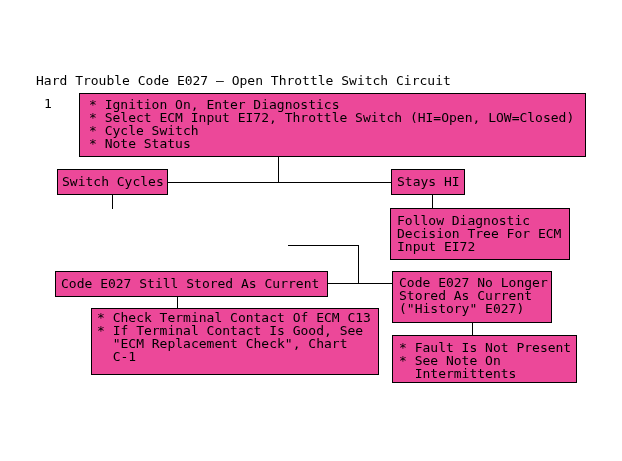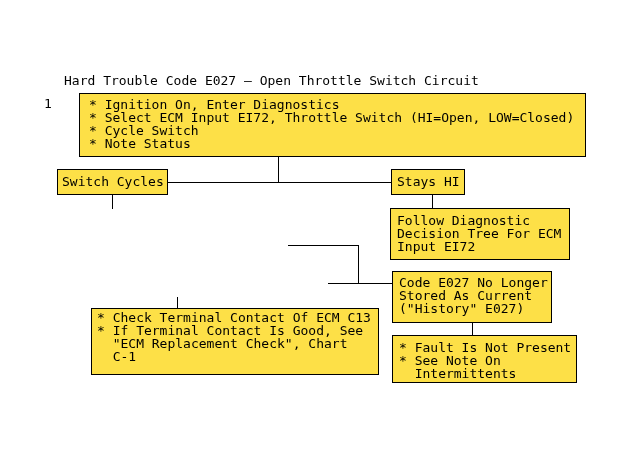--- a/index.html
+++ b/index.html
@@ -10,30 +10,29 @@
     background: #ffffff;
     font-family: "DejaVu Sans Mono", "Liberation Mono", monospace;
     font-size: 13px;
     line-height: 13px;
     color: #000000;
     overflow: hidden;
   }
   .title {
     position: absolute;
     white-space: pre;
-    margin-left: 28px;
   }
   .step-label {
     position: absolute;
     white-space: pre;
   }
   .node {
     position: absolute;
     border: 1px solid #000000;
-    background: #fde047;
+    background: #ec4899;
     box-sizing: border-box;
     overflow: hidden;
   }
   .node .line { white-space: pre; }
   .conn { position: absolute; background: #000000; }
 </style>
 </head>
 <body>
 
 <div class="canvas">
@@ -65,20 +64,23 @@
   <div class="node" style="left:390px; top:208px; width:180px; height:52px; padding:5px 2px 12px 6px;">
     <div class="line">Follow Diagnostic</div>
     <div class="line">Decision Tree For ECM</div>
     <div class="line">Input EI72</div>
   </div>
 
   <div class="conn" style="left:288px; top:245px; width:71px; height:1px;"></div>
   <div class="conn" style="left:358px; top:245px; width:1px; height:39px;"></div>
   <div class="conn" style="left:328px; top:283px; width:64px; height:1px;"></div>
 
+  <div class="node" style="left:55px; top:271px; width:273px; height:26px; padding:5px 2px 0 5px;">
+    <div class="line">Code E027 Still Stored As Current</div>
+  </div>
   <div class="conn" style="left:177px; top:297px; width:1px; height:11px;"></div>
 
   <div class="node" style="left:392px; top:271px; width:160px; height:52px; padding:4px 8px 0 6px;">
     <div class="line">Code E027 No Longer</div>
     <div class="line">Stored As Current</div>
     <div class="line">("History" E027)</div>
   </div>
   <div class="conn" style="left:472px; top:323px; width:1px; height:12px;"></div>
 
   <div class="node" style="left:57px; top:308px; width:288px; height:67px; padding:2px 2px 0 5px;margin-left:34px;">

